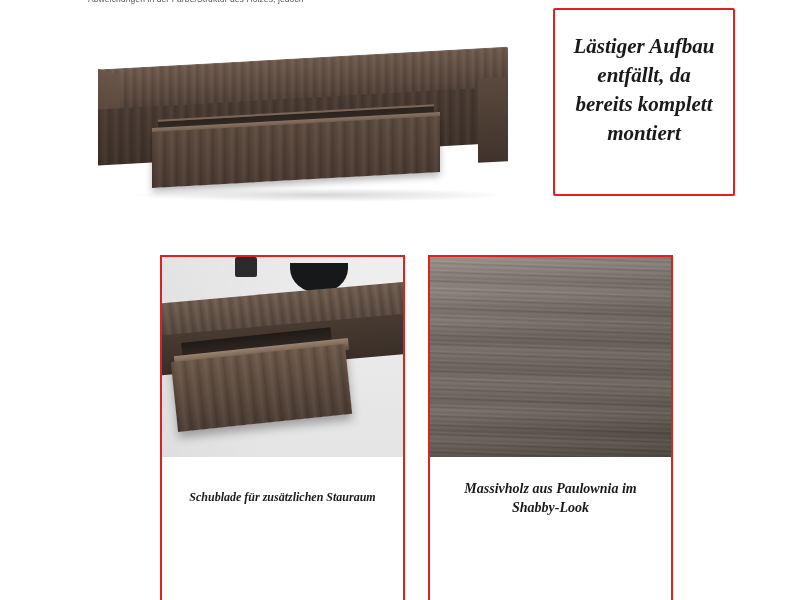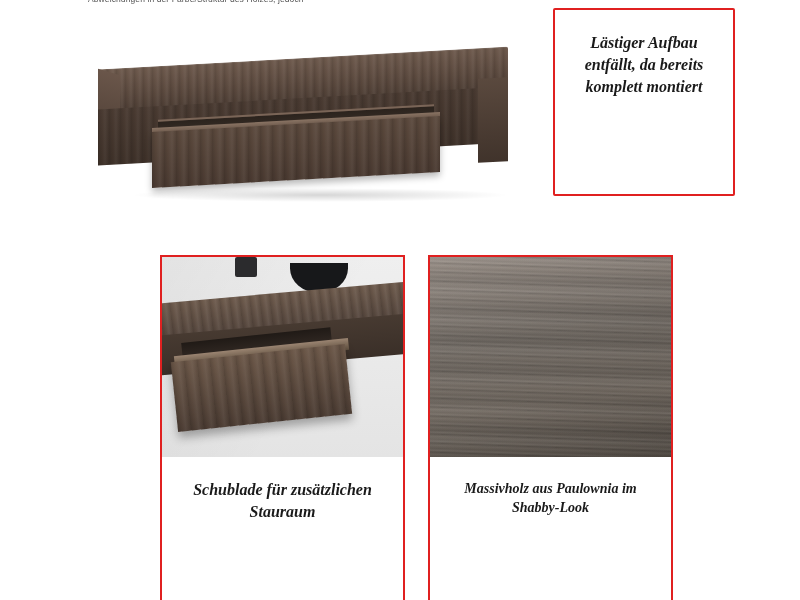--- a/index.html
+++ b/index.html
@@ -148,21 +148,21 @@
     top: 8px;
     width: 182px;
     height: 188px;
     border-radius: 2px;
   }
   .callout-1 .callout-text {
     position: absolute;
     left: 12px;
     right: 12px;
     top: 22px;
-    font-size: 16px;
+    font-size: 21px;
   }
 
   
   .callout-2 {
     left: 160px;
     top: 255px;
     width: 245px;
     height: 352px;
   }
   .callout-2 .photo {
@@ -245,22 +245,22 @@
     position: absolute;
     left: 0; top: 0;
     width: 100%;
     height: 200px;
     background: linear-gradient(120deg, rgba(0,0,0,0.05), rgba(0,0,0,0) 60%);
   }
   .callout-2 .callout-text {
     position: absolute;
     left: 10px;
     right: 10px;
-    top: 222px;
-    font-size: 16px;
+    top: 232px;
+    font-size: 12px;
   }
 
   
   .callout-3 {
     left: 428px;
     top: 255px;
     width: 245px;
     height: 352px;
   }
   .callout-3 .photo {

